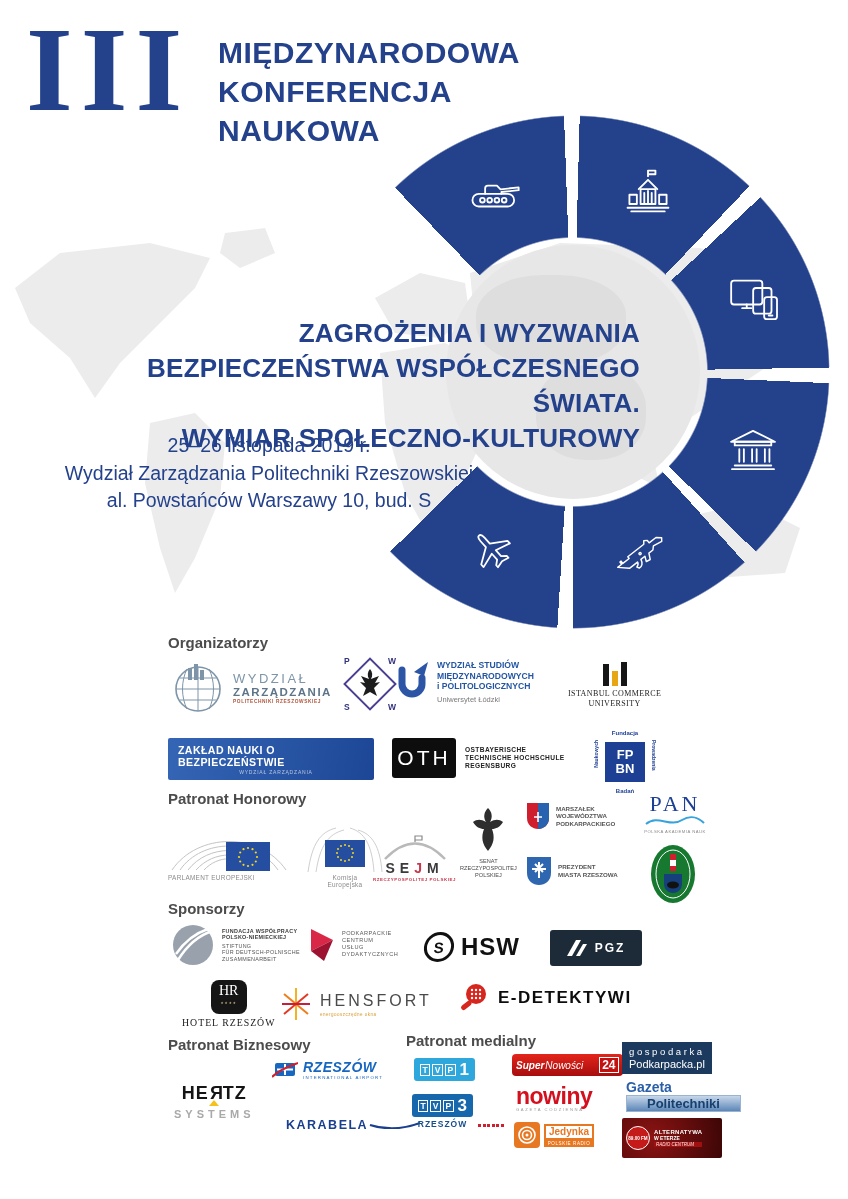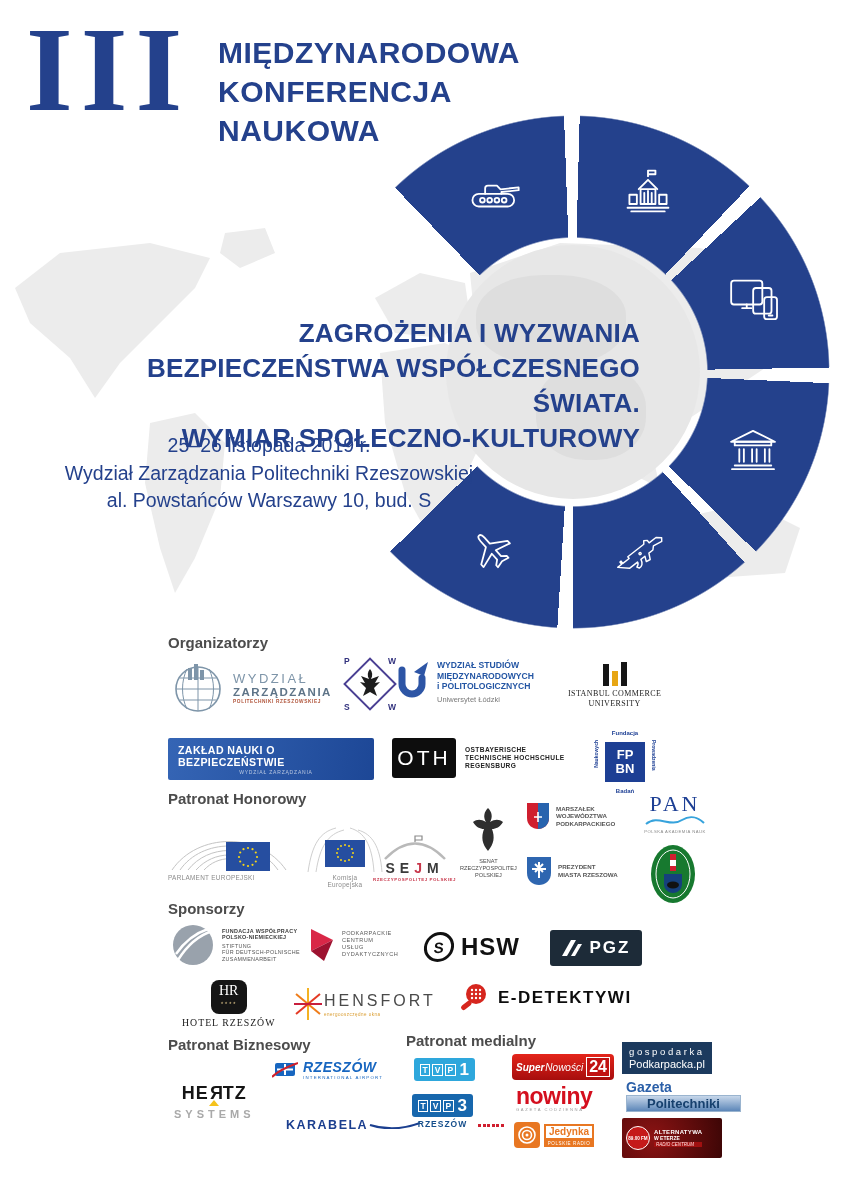--- a/index.html
+++ b/index.html
@@ -88,21 +88,21 @@
 
   
   .fw-t div{font-size:5.4px;line-height:6.6px;color:#3c3c3c;font-weight:700;letter-spacing:.3px}
   .fw-t div.n{font-weight:400;color:#555}
   .pc-t div{font-size:5.6px;line-height:7px;color:#5a5a5a;letter-spacing:.5px}
   .hsw-c{width:30px;height:30px;border:3px solid #111;border-radius:50%;display:flex;
          align-items:center;justify-content:center;font-weight:900;font-size:15px;color:#111;transform:skewX(-6deg)}
   .hsw-n{font-size:24px;font-weight:900;color:#111;letter-spacing:1px;margin-left:7px}
   .pgz{width:92px;height:36px;background:#1d2b38;border-radius:3px;display:flex;
        align-items:center;justify-content:center;gap:8px}
-  .pgz span{color:#fff;font-size:17px;font-weight:700;letter-spacing:2px}
+  .pgz span{color:#fff;font-size:12px;font-weight:700;letter-spacing:2px}
   .hotel{flex-direction:column;text-align:center}
   .hr-box{width:36px;height:34px;background:#151515;border-radius:8px;color:#fff;
           font-family:"Liberation Serif",serif;font-size:14px;display:flex;flex-direction:column;
           align-items:center;justify-content:center;line-height:13px}
   .hr-box small{font-size:3.5px;color:#c9b27e;letter-spacing:1px}
   .hotel-n{font-family:"Liberation Serif",serif;font-size:9.8px;color:#1a1a1a;letter-spacing:1px;margin-top:3px}
   .hens-n{font-size:16px;color:#4a4a4a;letter-spacing:3px;font-weight:500}
   .hens-s{font-size:4.5px;color:#d99a2b;letter-spacing:.5px;margin-top:2px}
   .edet-n{font-size:17px;font-weight:900;color:#0d0d0d;letter-spacing:1.5px}
 
@@ -122,22 +122,22 @@
 
   
   .tvpbox{border-radius:3px;display:flex;align-items:center;gap:2px;padding:3px 6px}
   .tvp1{background:#2ea7dc}.tvp3{background:#1767ad}
   .tvpbox b{font-size:8.5px;font-weight:700;color:#fff;border:1px solid #fff;padding:0 1.5px;line-height:10px}
   .tvpbox .num{font-size:17px;font-weight:800;color:#fff;margin-left:2px;line-height:17px}
   .tvp3sub{font-size:8.5px;font-weight:800;color:#164f8c;letter-spacing:1px;margin-top:2px;text-align:center}
   .sn{background:linear-gradient(#e4251b,#a60d0d);border-radius:4px;padding:3px 4px;align-items:center}
   .sn .a{font-size:10px;font-weight:800;font-style:italic;color:#fff}
   .sn .b{font-size:10px;font-style:italic;color:#fff;margin-left:1px}
-  .sn .n{font-size:16px;font-weight:900;color:#fff;background:#c11212;border:1px solid #fff;
-         padding:0 2px;margin-left:3px}
+  .sn .n{font-size:12px;font-weight:900;color:#fff;background:#c11212;border:1px solid #fff;
+         padding:0 2px;margin-left:16px}
   .nowiny{flex-direction:column;align-items:flex-start}
   .now-n{font-size:23px;font-weight:900;color:#d40f1e;line-height:20px;letter-spacing:-.5px}
   .now-s{font-size:4.2px;color:#9a9a9a;letter-spacing:1.6px;margin-top:1px}
   .jed-sq{width:26px;height:26px;background:#e87722;border-radius:4px;display:flex;
           align-items:center;justify-content:center}
   .jed-t{margin-left:4px;display:flex;flex-direction:column}
   .jed-n{border:2px solid #e87722;background:#fff;color:#e87722;font-weight:800;font-size:10px;
          padding:0 3px;line-height:12px}
   .jed-s{background:#e87722;color:#fff;font-size:4.5px;letter-spacing:.6px;text-align:center;padding:1px 2px}
   .gosp{background:#1c3a5e;padding:4px 7px;flex-direction:column;align-items:flex-start}
@@ -503,21 +503,21 @@
     </div>
 
     <div class="lg hotel" style="left:14px;top:80px">
       <div class="hr-box">
         <span>HR</span>
         <small>★★★★</small>
       </div>
       <div class="hotel-n">HOTEL RZESZÓW</div>
     </div>
 
-    <div class="lg" style="left:124px;top:86px;gap:0">
+    <div class="lg" style="left:112px;top:86px;gap:8px">
       <svg width="32" height="36" viewBox="0 0 32 36">
         <g stroke-width="2" fill="none">
           <path d="M16 2 V34" stroke="#f4b223"></path>
             <path d="M4 8 L28 28" stroke="#ef7d1a"></path>
           <path d="M28 8 L4 28" stroke="#e43a24"></path>
             <path d="M2 18 H30" stroke="#c81e3c"></path>
         </g>
       </svg>
       <div>
         <div class="hens-n">HENSFORT</div>

